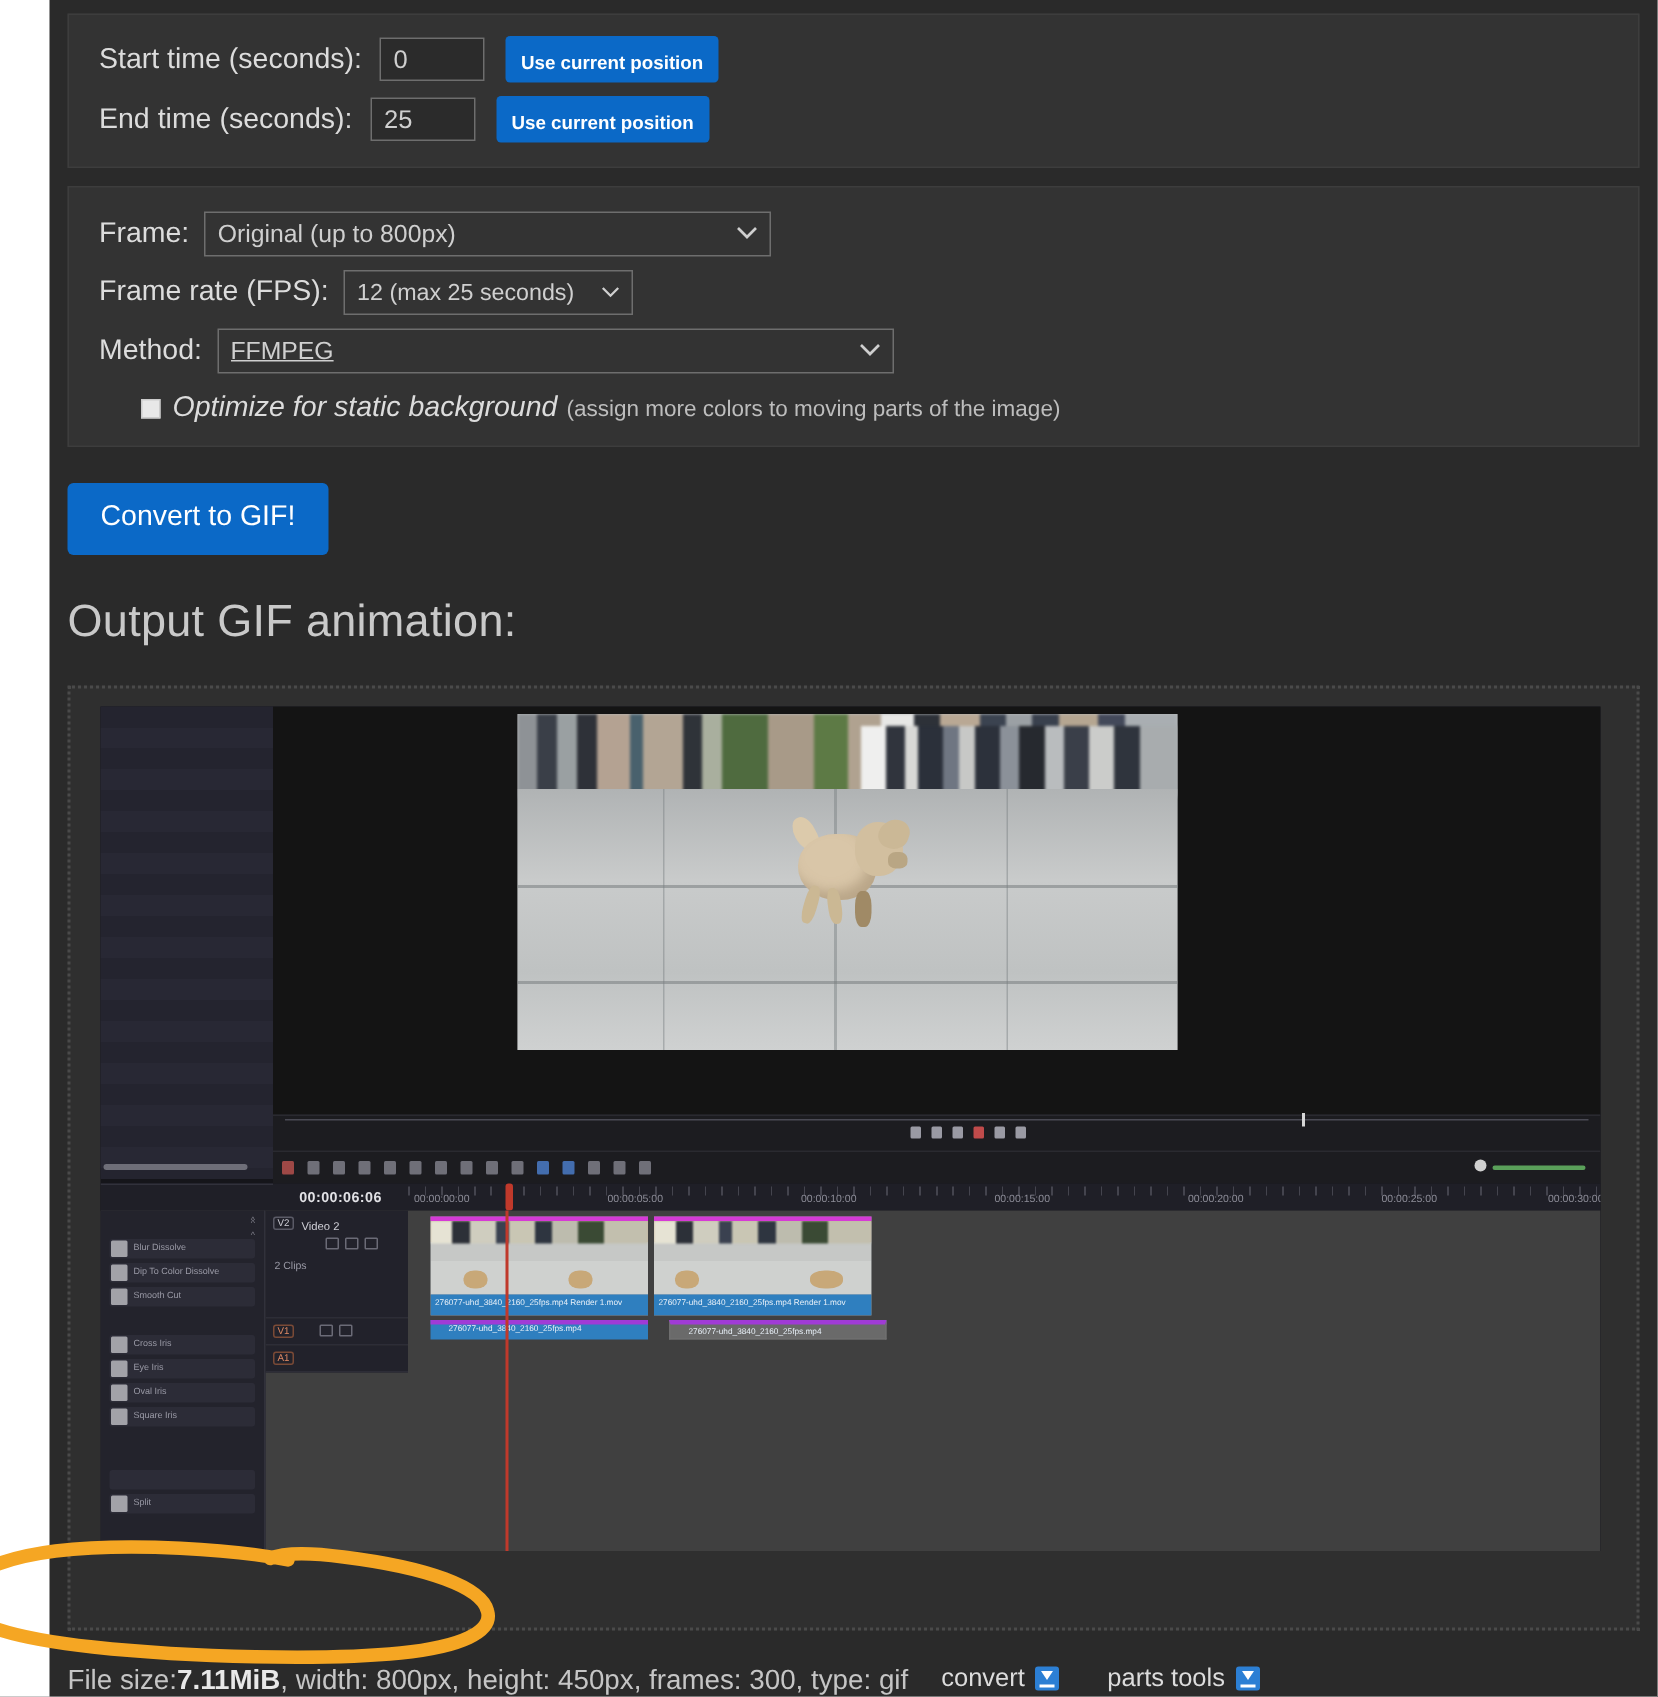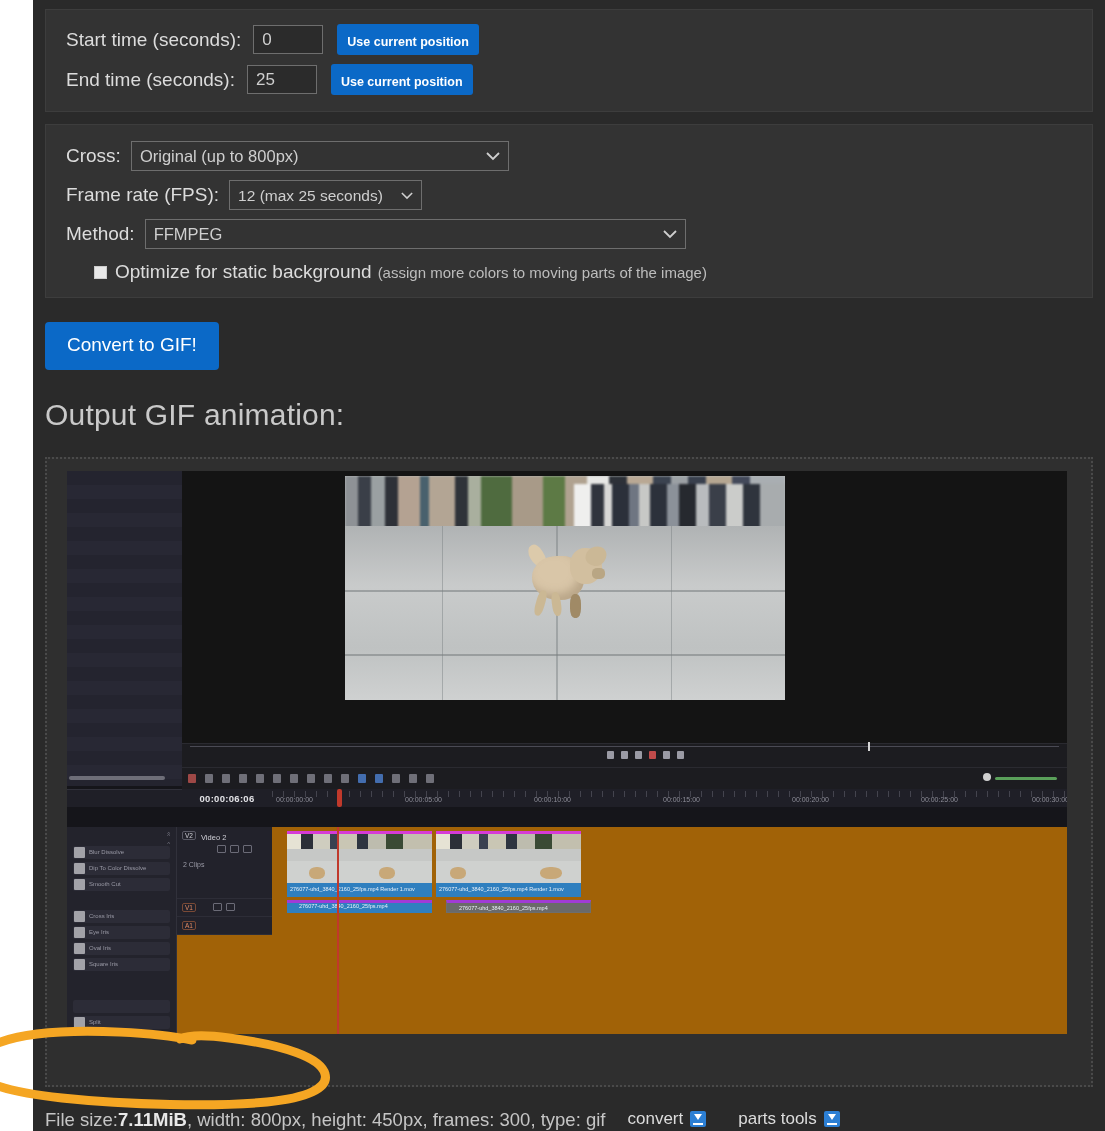--- a/index.html
+++ b/index.html
@@ -78,33 +78,33 @@
   }
   .selwrap { position: relative; display: inline-flex; align-items: center; }
   .chev {
     position: absolute; right: 9px; top: 50%;
     transform: translateY(-50%);
     pointer-events: none;
     color: #cfcfcf;
   }
   .sel-size { width: 378px; }
   .sel-fps  { width: 193px; font-size: 15.5px; }
-  .sel-method { width: 541px; }
+  .sel-method { width: 451px; text-decoration: underline; }
 
   .chk-row { display: flex; align-items: center; margin-top: 12px; }
   .chkbox {
     width: 13px; height: 13px;
     background: #e8e8e8;
     border: 1px solid #cccccc;
     margin-right: 8px;
     margin-left: 28px;
     cursor: pointer;
     flex: 0 0 auto;
   }
-  .chk-label { color: #dcdcdc; font-size: 19px; }
+  .chk-label { color: #dcdcdc; font-size: 19px; font-style: italic; }
   .chk-note  { color: #bdbdbd; font-size: 15px; margin-left: 6px; }
 
   
   .convert-wrap { padding: 24px 0 0 12px; }
   .btn-convert {
     background: #0b69c7;
     color: #ffffff;
     border: none;
     border-radius: 4px;
     font-size: 19px;
@@ -279,22 +279,21 @@
       #44444e 0 1px, transparent 1px 11px);
     background-position: 0 2px;
     background-size: 100% 6px;
     background-repeat: repeat-x;
   }
   .tl-ruler-lbl {
     position: absolute; top: 7px; color: #8d8d98; font-size: 7px;
   }
   .tl-body {
     position: absolute; left: 0; top: 336px; right: 0; bottom: 0;
-    background: #a16207;
-    margin-top: 20px;
+    background: #404040;
   }
   .fx-panel {
     position: absolute; left: 0; top: 0; width: 110px; bottom: 0;
     background: #23232c; border-right: 1px solid #31313b;
   }
   .fx-item {
     position: relative; margin: 3px 6px 0 6px; height: 13px;
     background: #2c2c37; border-radius: 2px;
   }
   .fx-thumb {
@@ -423,21 +422,21 @@
     </div>
     <div class="row">
       <span class="lbl">End time (seconds):</span>
       <input class="txtbox txt-end" value="25" style="">
       <button class="btn-blue">Use current position</button>
     </div>
   </div>
 
   <div class="panel panel-settings">
     <div class="row">
-      <span class="lbl">Cross:</span>
+      <span class="lbl">Frame:</span>
       <span class="selwrap">
         <select class="sel sel-size">
           <option>Original (up to 800px)</option>
         </select>
         <span class="chev">
           <svg width="14" height="9" viewBox="0 0 14 9">
               <path d="M1 1l6 6 6-6" stroke="#cfcfcf" stroke-width="1.8" fill="none"></path>
             </svg>
         </span>
       </span>

